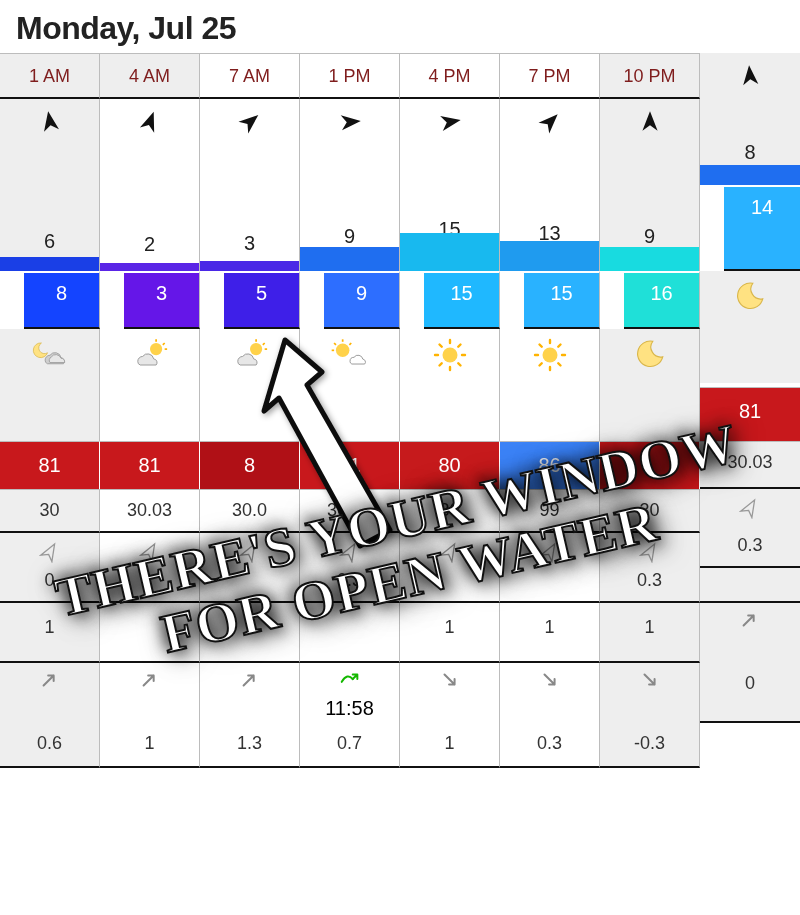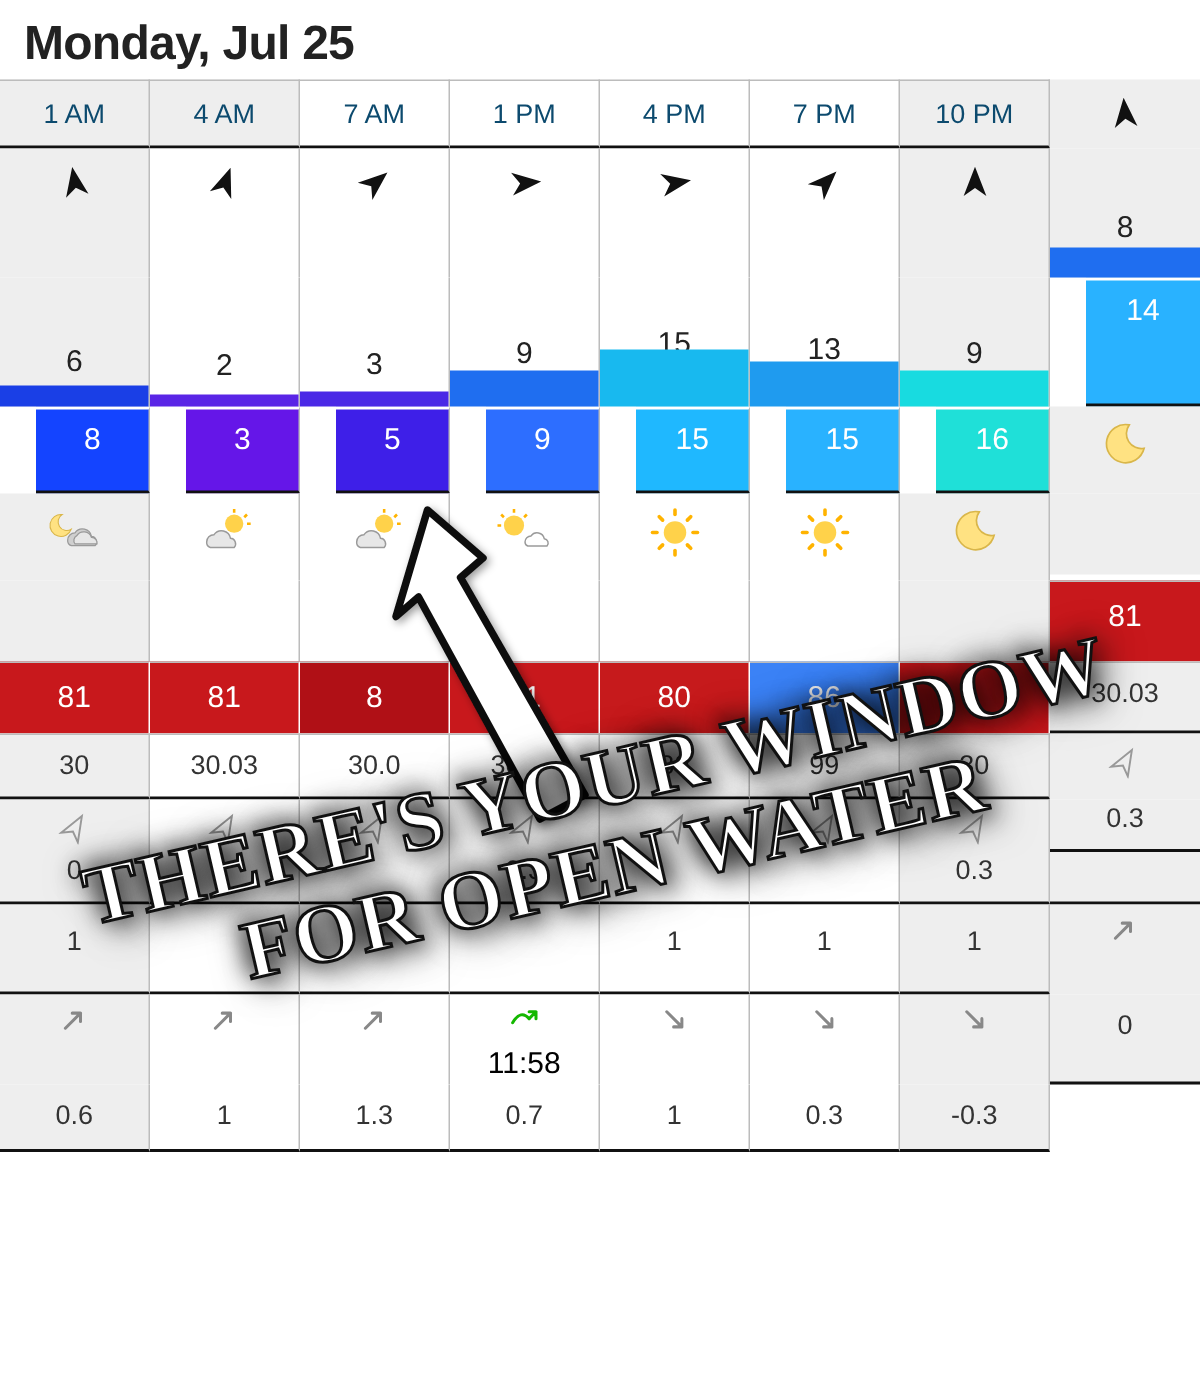--- a/index.html
+++ b/index.html
@@ -26,21 +26,21 @@
     grid-template-columns: repeat(8, 1fr);
     width: 800px;
   }
 
   
   .hdr-cell {
     border-top: 1px solid #bcbcbc;
     border-right: 1px solid #bcbcbc;
     text-align: center;
     font-size: 18px;
-    color: #0c4a6e;
+    color: #7f1d1d;
     padding: 12px 0 10px;
     background: #eee;
   }
   .hdr-cell.light { background: #fff; }
 
   .row-border { border-bottom: 2px solid #111; }
 
   
   .wind-arrow-cell {
     border-right: 1px solid #bcbcbc;

